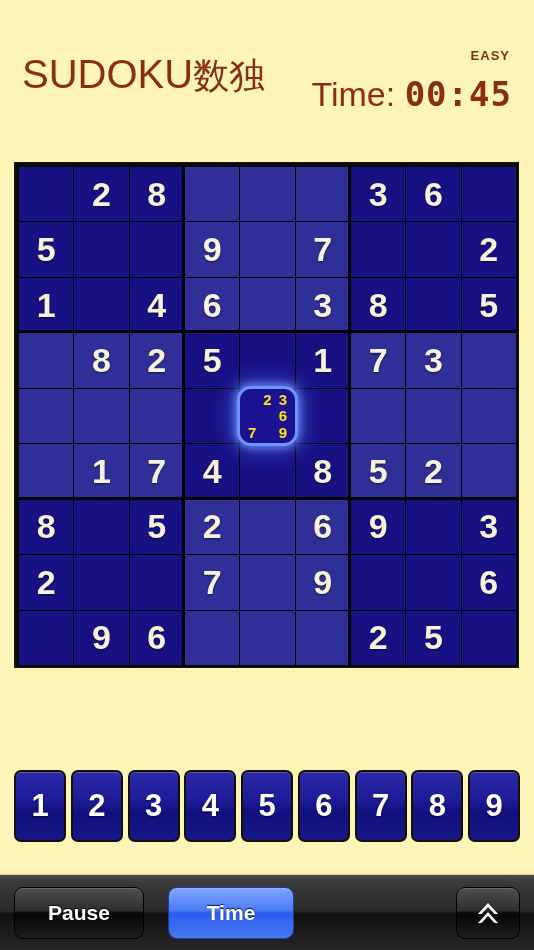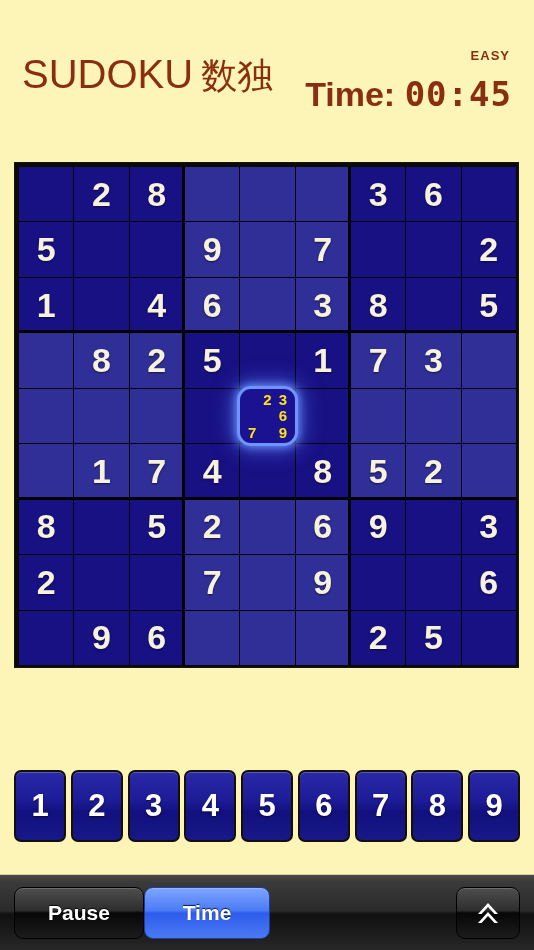--- a/index.html
+++ b/index.html
@@ -13,32 +13,32 @@
 
   
   #header {
     position:absolute; left:0; top:30px; width:534px; height:110px;
   }
   #title {
     position:absolute; left:22px; top:22px;
     font-size:40px; color:#8a2e12; letter-spacing:0px;
     font-family:"Liberation Sans", sans-serif; white-space:nowrap;
   }
-  #title .jp { font-size:36px; margin-left:8px; font-family:"DejaVu Sans", sans-serif; }
+  #title .jp { font-size:36px; font-family:"DejaVu Sans", sans-serif; }
 
   #difficulty {
     position:absolute; right:24px; top:18px;
     font-size:13px; font-weight:bold; color:#8a2e12;
     letter-spacing:1px;
   }
   #timer {
     position:absolute; right:22px; top:44px;
     font-size:34px; color:#8a2e12; white-space:nowrap;
   }
-  #timer .tlabel { font-weight:bold;margin-left:14px; }
+  #timer .tlabel { font-weight:normal;margin-left:14px; }
   #timer .tval { font-weight:bold; letter-spacing:1px; font-family:"DejaVu Sans Mono", monospace; }
 
   
   #board-wrap {
     position:absolute; left:14px; top:162px;
     width:505px; height:506px;
     background:#0a0a08;
     padding:4px;
     border:1px solid #15150c;
   }
@@ -105,21 +105,21 @@
     text-shadow:0 1px 2px rgba(0,0,0,.6);
     cursor:pointer;
     box-shadow:inset 0 1px 0 rgba(255,255,255,.22);
   }
 
   
   #toolbar {
     position:absolute; left:0; bottom:0; width:534px; height:76px;
     background:linear-gradient(to bottom, #4a4a4a 0%, #3a3a3a 10%, #2a2a2a 48%, #101010 52%, #272727 100%);
     border-top:1px solid #d8cf8e;
-    display:flex; align-items:center; padding:0 14px; gap:0;
+    display:flex; align-items:center; padding:0 14px; gap:24px;
   }
   .tbtn {
     height:52px; border-radius:9px;
     border:1px solid #000;
     background:linear-gradient(to bottom, #4e4e4e 0%, #2e2e2e 45%, #070707 50%, #1c1c1c 100%);
     color:#fff; font-size:21px; font-weight:bold;
     display:flex; align-items:center; justify-content:center;
     cursor:pointer; text-shadow:0 -1px 1px rgba(0,0,0,.8);
     box-shadow:inset 0 1px 0 rgba(255,255,255,.18);
   }

